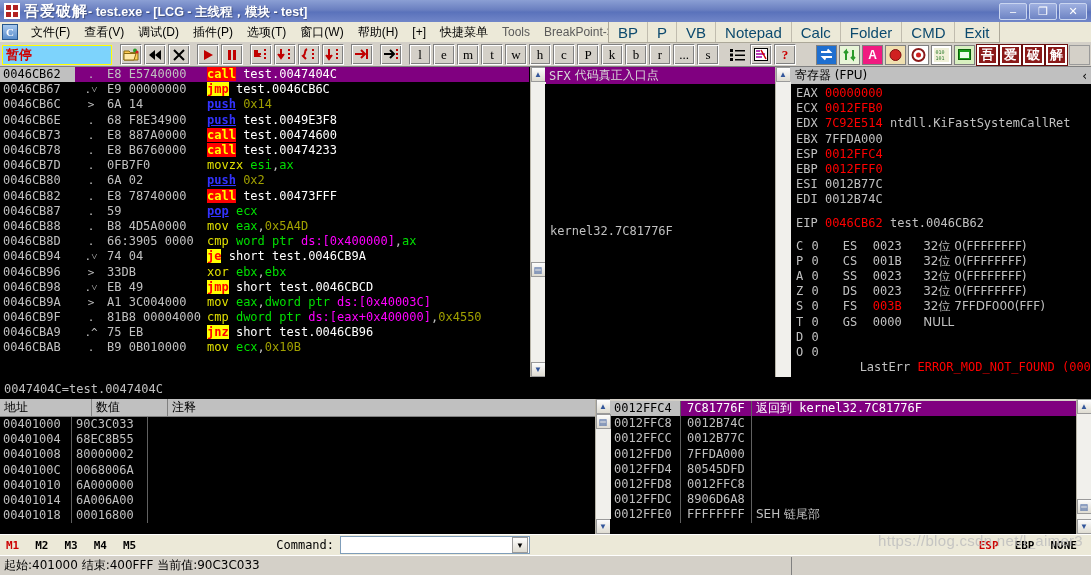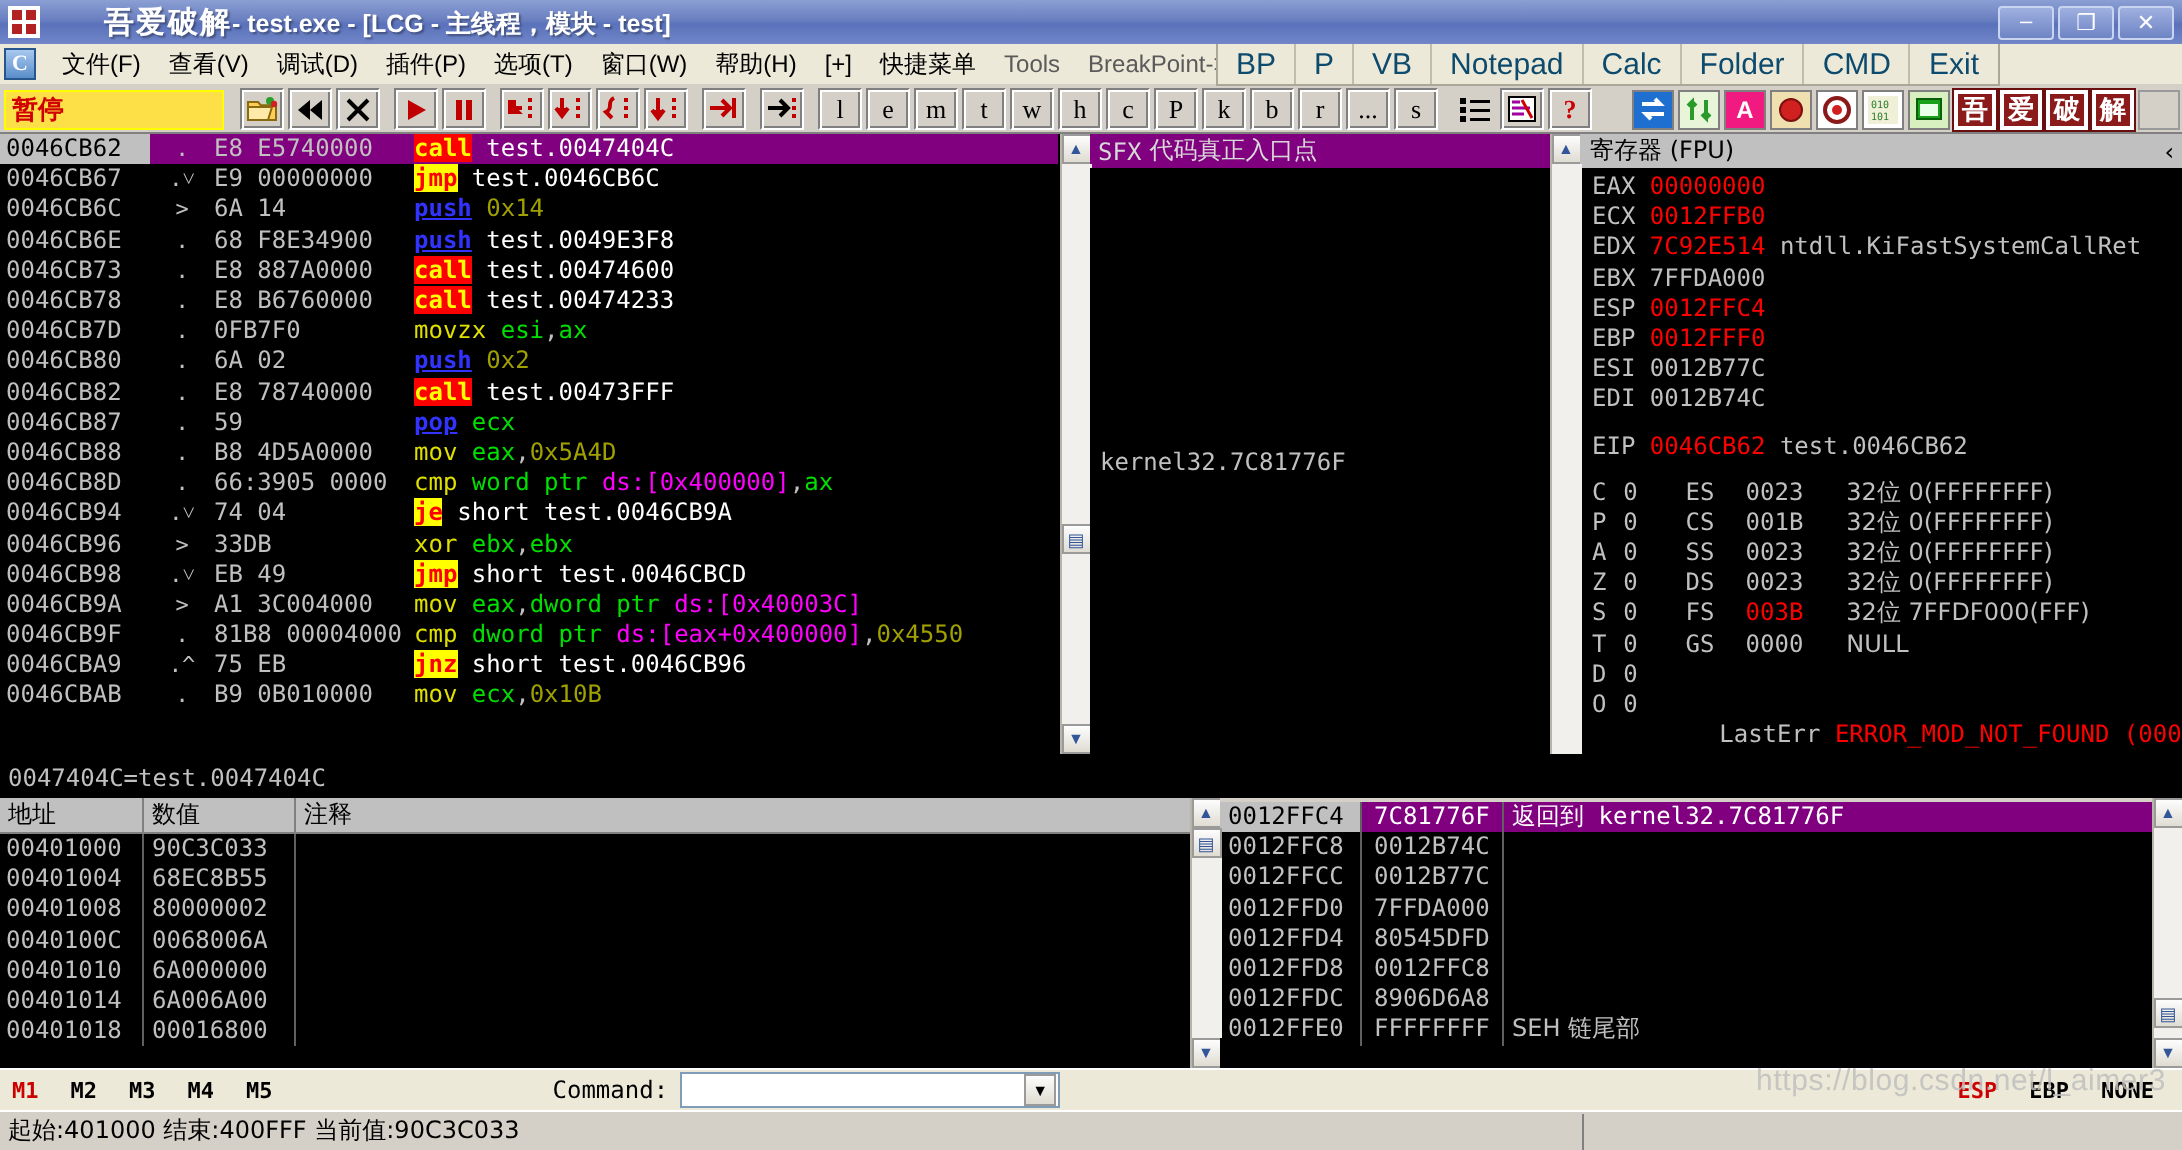--- a/index.html
+++ b/index.html
@@ -32,21 +32,21 @@
     display: grid; grid-template-columns: 1fr 1fr; grid-template-rows: 1fr 1fr;
     overflow: hidden;
   }
   .title-icon i { background: #b22222; border: 0.5px solid #fff; }
   .title-text {
     font-weight: bold; font-size: 13px;
     white-space: nowrap; overflow: hidden;
     text-shadow: 1px 1px 1px rgba(0,0,0,0.35);
     display:flex; align-items:baseline; gap:0;
   }
-  .title-cn { font-size: 15px; font-weight: bold; letter-spacing:1px;margin-left:28px;}
+  .title-cn { font-size: 15px; font-weight: bold; letter-spacing:1px;}
   .title-rest { font-size: 12.5px; font-weight: bold; }
   .title-spacer { flex: 1 1 auto; }
   .winbtns { display: flex; gap: 2px; margin-right: 2px; flex:none; }
   .winbtn {
     width: 28px; height: 17px;
     background: linear-gradient(180deg,#9fb0e0,#6e84c4);
     border: 1px solid #c9d5f0; border-radius: 2px;
     color: #fff; font-size: 11px;
     display: flex; align-items: center; justify-content: center;
   }
@@ -74,21 +74,21 @@
   
   .toolbar {
     height: 24px; flex: none;
     background: #d4d0c8;
     display: flex; align-items: center;
     border-bottom: 1px solid #808080;
     padding-left: 1px;
   }
   .pause-box {
     width: 110px; height: 20px; margin: 1px 2px 1px 1px; flex:none;
-    background: #fde047; color: #d00000;
+    background: #7dd3fc; color: #d00000;
     font: bold 13px "DejaVu Sans", sans-serif;
     display: flex; align-items: center; padding-left: 3px;
     border: 1px solid #ffff00;
   }
   .tsep { width: 5px; flex:none; }
   .tbtn {
     width: 22px; height: 21px; margin: 0 1px; flex:none;
     background: #d4d0c8;
     border: 1px solid transparent;
     display: flex; align-items: center; justify-content: center;
@@ -728,21 +728,21 @@
         </div>
       </div>
     </div>
 
     <div class="hintbar">0047404C=test.0047404C</div>
 
     <div class="row-bot">
 
       <div class="dumppane">
         <div class="col-head">
-          <div style="width:72px">地址</div>
+          <div style="width:92px">地址</div>
           <div style="width:76px">数值</div>
           <div style="flex:1 1 auto;border-right:none">注释</div>
         </div>
         <div id="dump-rows" style="flex:1 1 auto;background:#000;overflow:hidden">
             <div class="m-row">
               <div class="m-addr">00401000</div>
               <div class="m-val">90C3C033</div>
               <div class="m-cmt"></div>
             </div>
             <div class="m-row">

